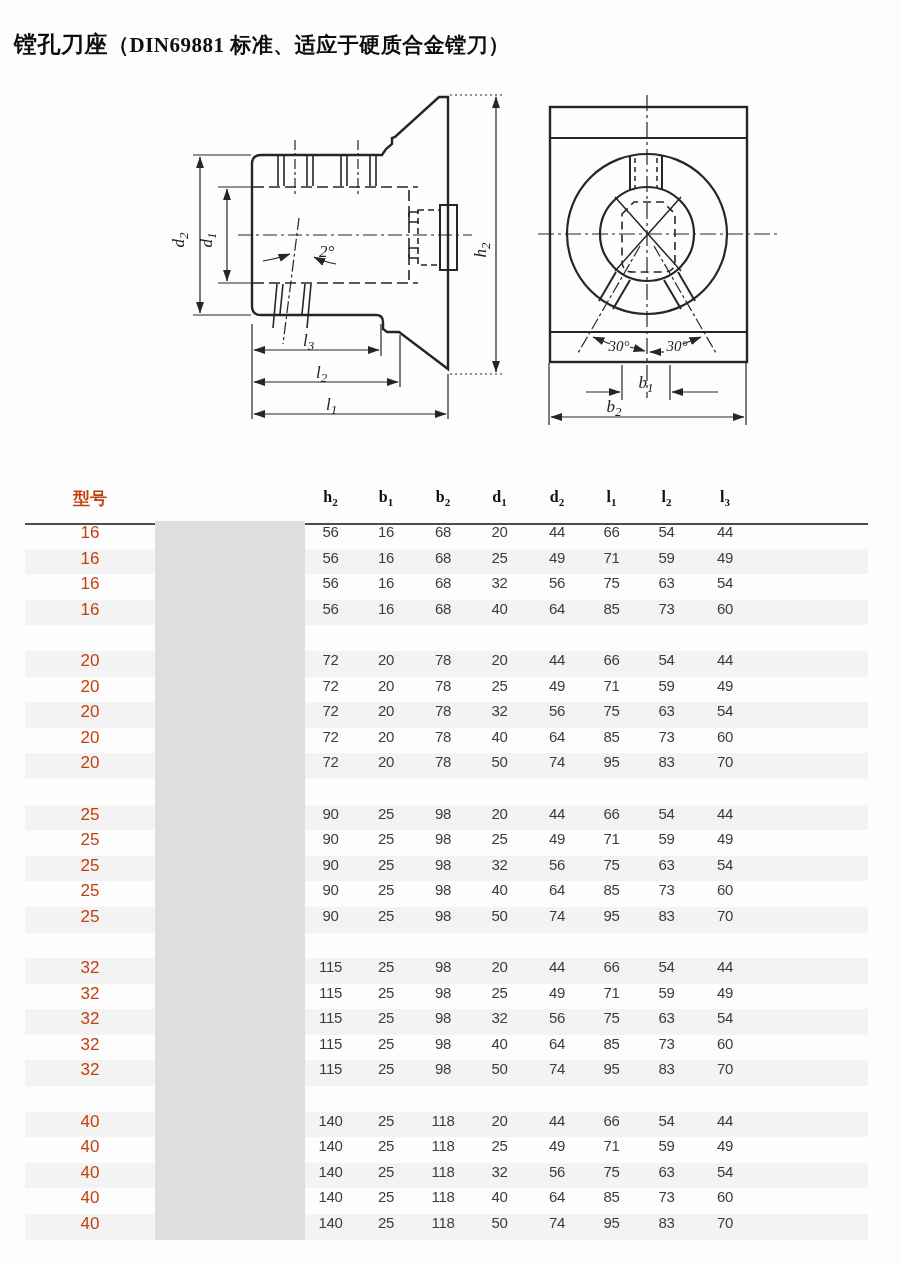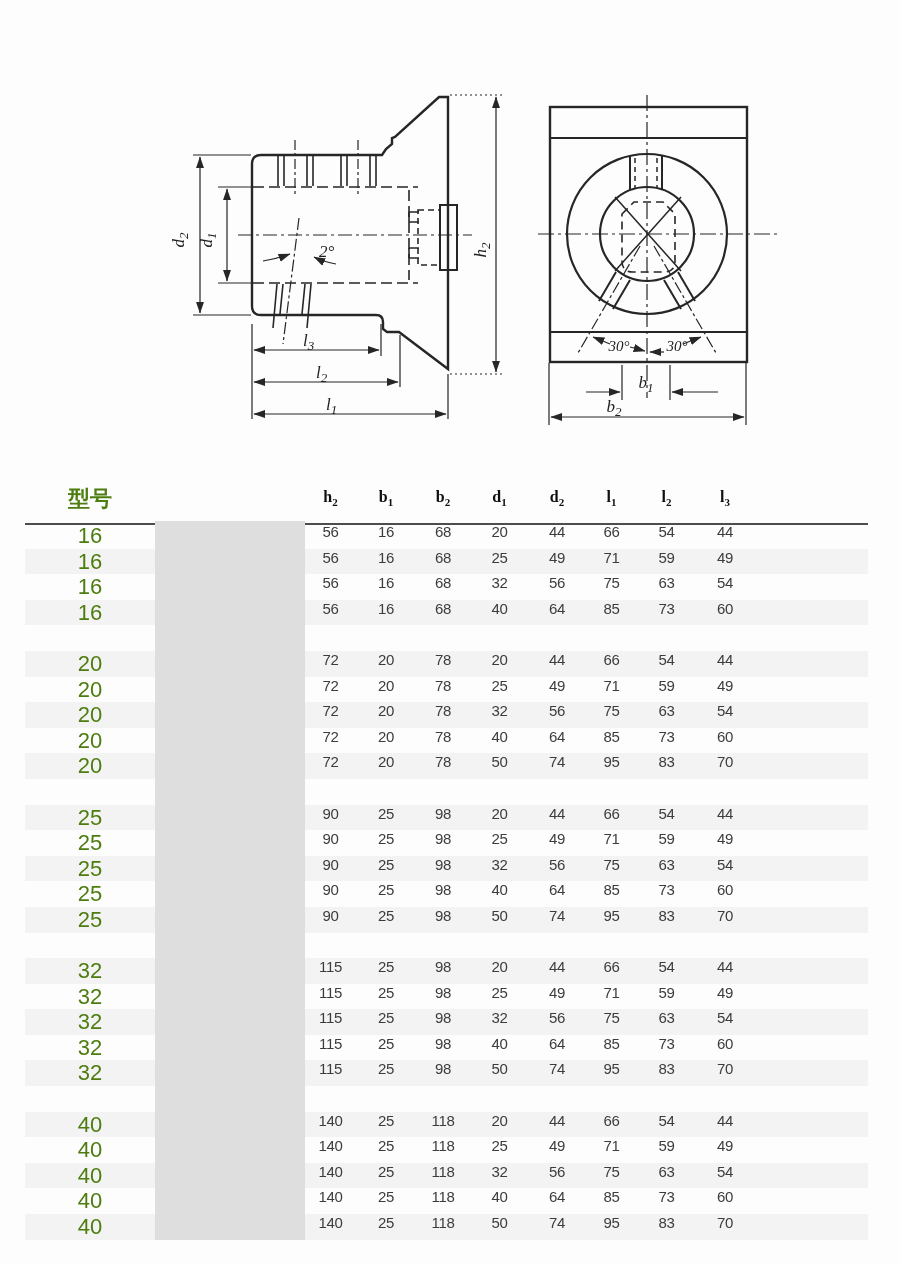--- a/index.html
+++ b/index.html
@@ -15,31 +15,32 @@
   .thead{display:flex;height:49px;align-items:center;
          font-family:"Liberation Serif",serif;font-weight:bold;font-size:16px;color:#101010;}
   .thead sub{font-size:11px;}
   .hline{position:absolute;top:49px;height:2px;background:#4d4d4d;}
   .hl-l{left:0;width:130px;}
   .hl-r{left:280px;width:563px;}
   .band{position:absolute;left:130px;top:47px;width:150px;height:719px;background:#dedede;}
   .trow{display:flex;height:25.6px;align-items:flex-start;}
   .stripe{background:#f3f3f3;}
   .cell{text-align:center;}
-  .c-model{width:130px;font-size:22px;color:#4d7c0f;}
+  .c-model{width:130px;font-size:17px;color:#c2410c;}
   .c-band{width:150px;}
   .c-v{font-size:15px;color:#3c3c3c;letter-spacing:-.3px;}
   .c0{width:51px}.c1{width:60px}.c2{width:54px}.c3{width:59px}
   .c4{width:56px}.c5{width:53px}.c6{width:57px}.c7{width:60px}
 </style>
 </head>
 <body>
 
 <div class="page">
 
+  <h1 class="title"><span>镗孔刀座</span><span class="spec">（DIN69881 标准、适应于硬质合金镗刀）</span></h1>
 
   <svg class="dw" style="left:120px;top:78px" width="400" height="352" viewBox="0 0 400 352">
     <defs>
       <marker id="ar" viewBox="0 0 10 10" refX="9.5" refY="5" markerWidth="10" markerHeight="10" orient="auto-start-reverse">
           <path d="M0,1.6 L10,5 L0,8.4 z" fill="#262626"></path>
         </marker>
     </defs>
     <g stroke="#262626" fill="none" stroke-width="1.2">
 
       <path stroke-width="2.4" d="M 141,77 Q 132,77 132,86 L 132,228 Q 132,237 141,237

